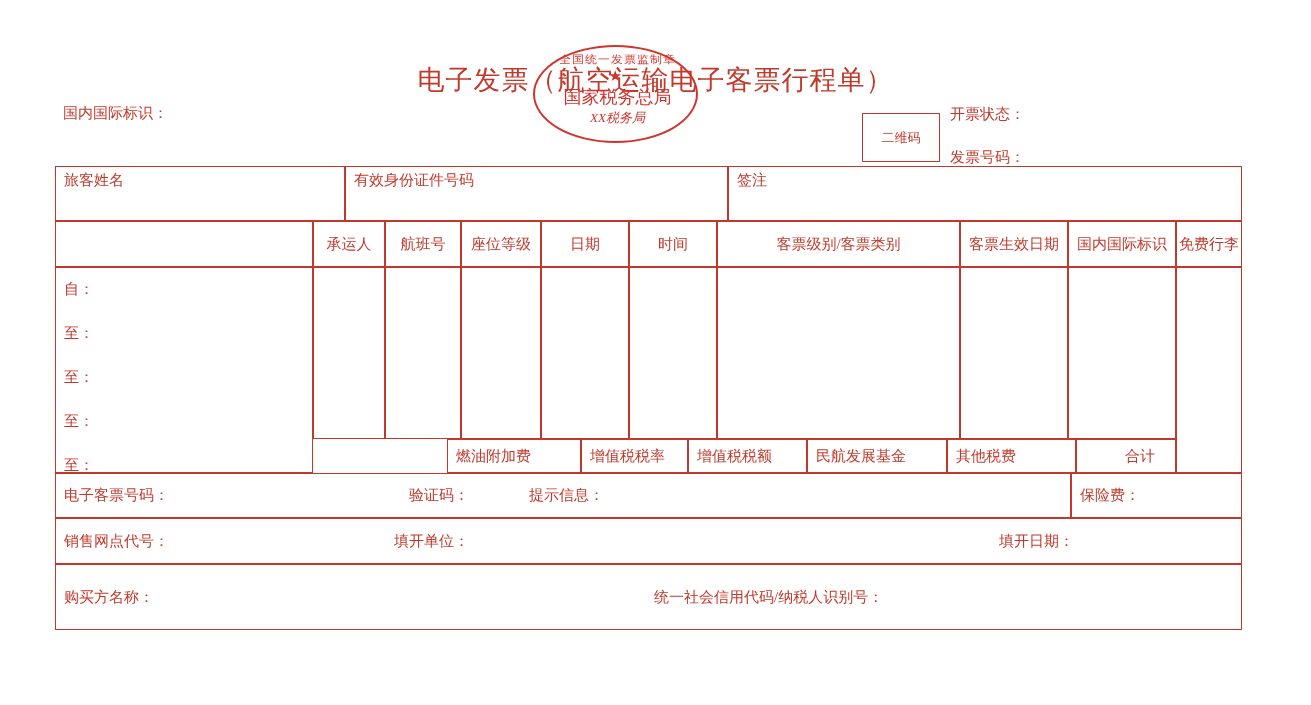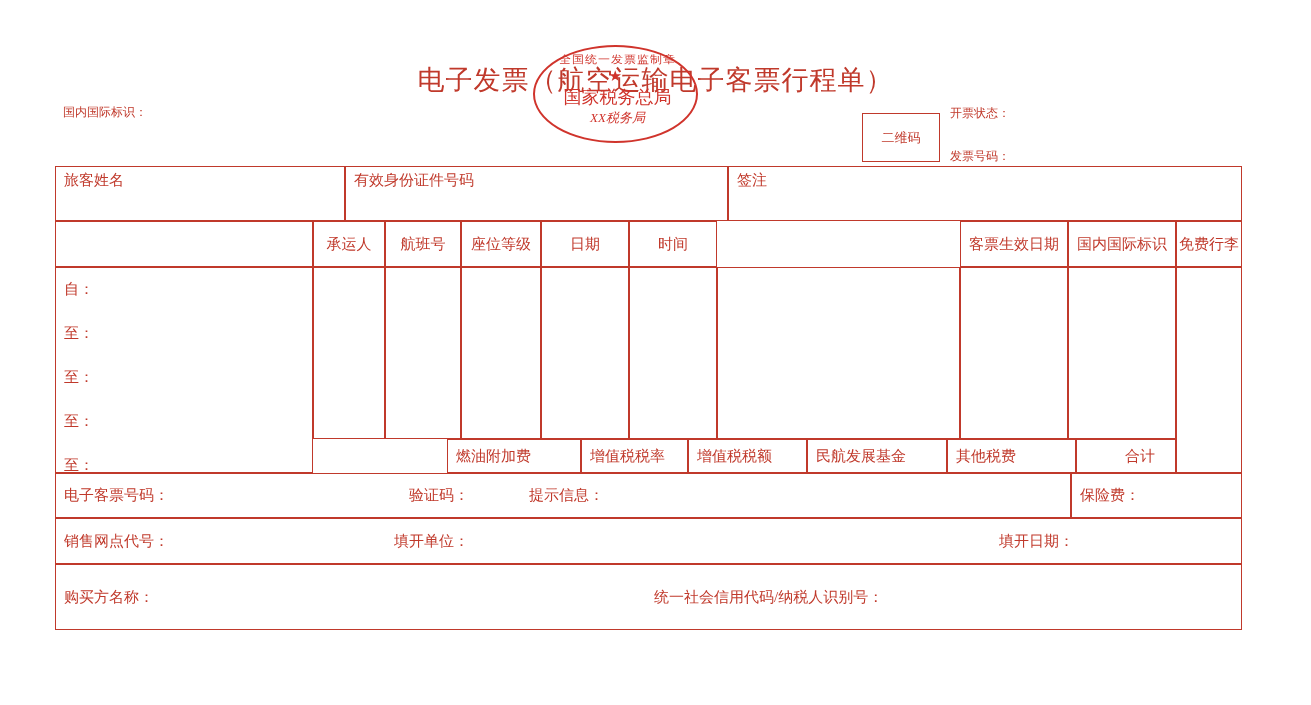--- a/index.html
+++ b/index.html
@@ -77,21 +77,21 @@
     position: absolute;
     left: 50%;
     top: 20px;
     margin-left: -7px;
     font-size: 15px;
   }
 
   
   .hdr-label {
     position: absolute;
-    font-size: 12px;
+    font-size: 15px;
     white-space: nowrap;
   }
   #intl-mark { left: 63px; top: 104px; }
   #invoice-status { left: 950px; top: 105px; }
   #invoice-number { left: 950px; top: 148px; }
 
   .qr-box {
     position: absolute;
     left: 862px;
     top: 113px;
@@ -168,20 +168,21 @@
     <div class="cell lefttop" style="left:0; top:0; width:290px; height:55px;">旅客姓名</div>
     <div class="cell lefttop" style="left:290px; top:0; width:383px; height:55px;">有效身份证件号码</div>
     <div class="cell lefttop" style="left:673px; top:0; width:514px; height:55px;">签注</div>
 
     <div class="cell center" style="left:0; top:55px; width:258px; height:46px;"></div>
     <div class="cell center" style="left:258px; top:55px; width:72px; height:46px;">承运人</div>
     <div class="cell center" style="left:330px; top:55px; width:76px; height:46px;">航班号</div>
     <div class="cell center" style="left:406px; top:55px; width:80px; height:46px;">座位等级</div>
     <div class="cell center" style="left:486px; top:55px; width:88px; height:46px;">日期</div>
     <div class="cell center" style="left:574px; top:55px; width:88px; height:46px;">时间</div>
+    <div class="cell center" style="left:662px; top:55px; width:243px; height:46px;">客票级别/客票类别</div>
     <div class="cell center" style="left:905px; top:55px; width:108px; height:46px;">客票生效日期</div>
     <div class="cell center" style="left:1013px; top:55px; width:108px; height:46px;">国内国际标识</div>
     <div class="cell center" style="left:1121px; top:55px; width:66px; height:46px;">免费行李</div>
 
     <div class="cell" style="left:0; top:101px; width:258px; height:206px;">
       <div class="leg-label" style="top:12px;">自：</div>
       <div class="leg-label" style="top:56px;">至：</div>
       <div class="leg-label" style="top:100px;">至：</div>
       <div class="leg-label" style="top:144px;">至：</div>
       <div class="leg-label" style="top:188px;">至：</div>

